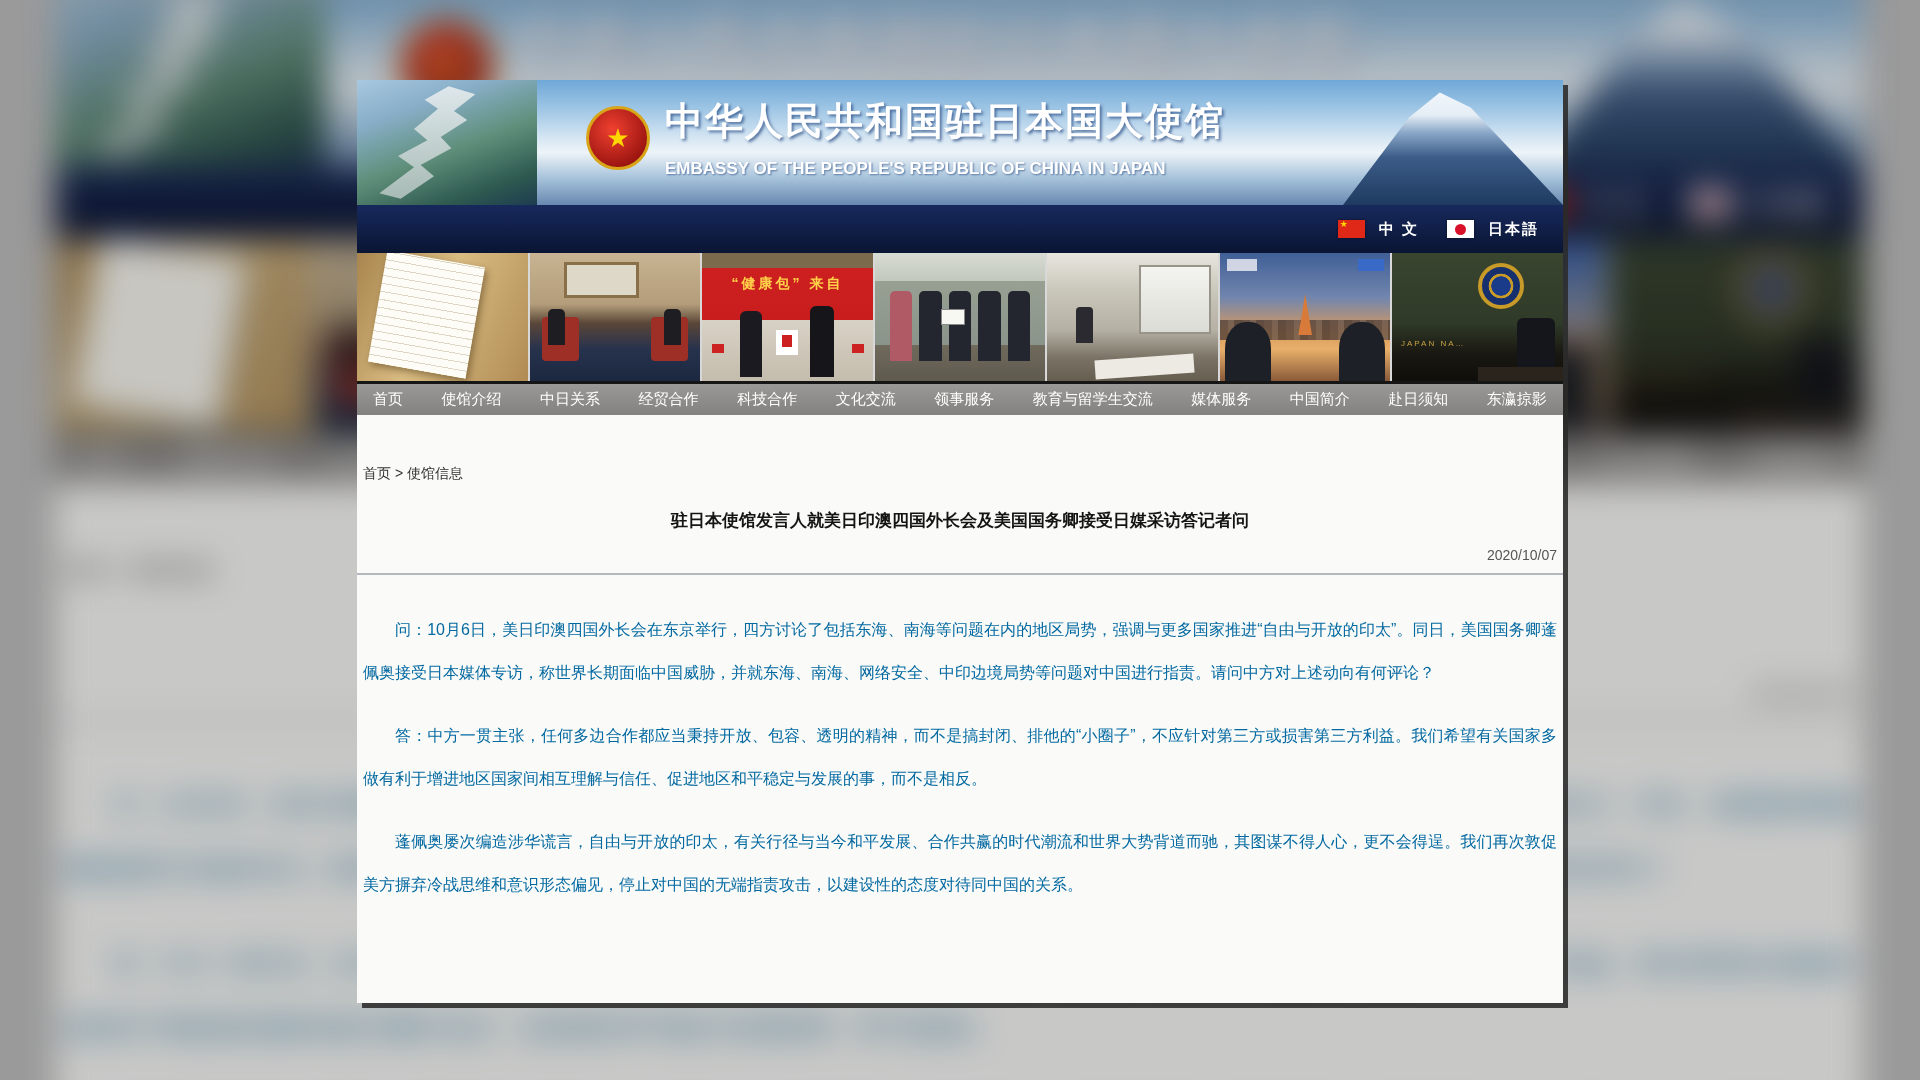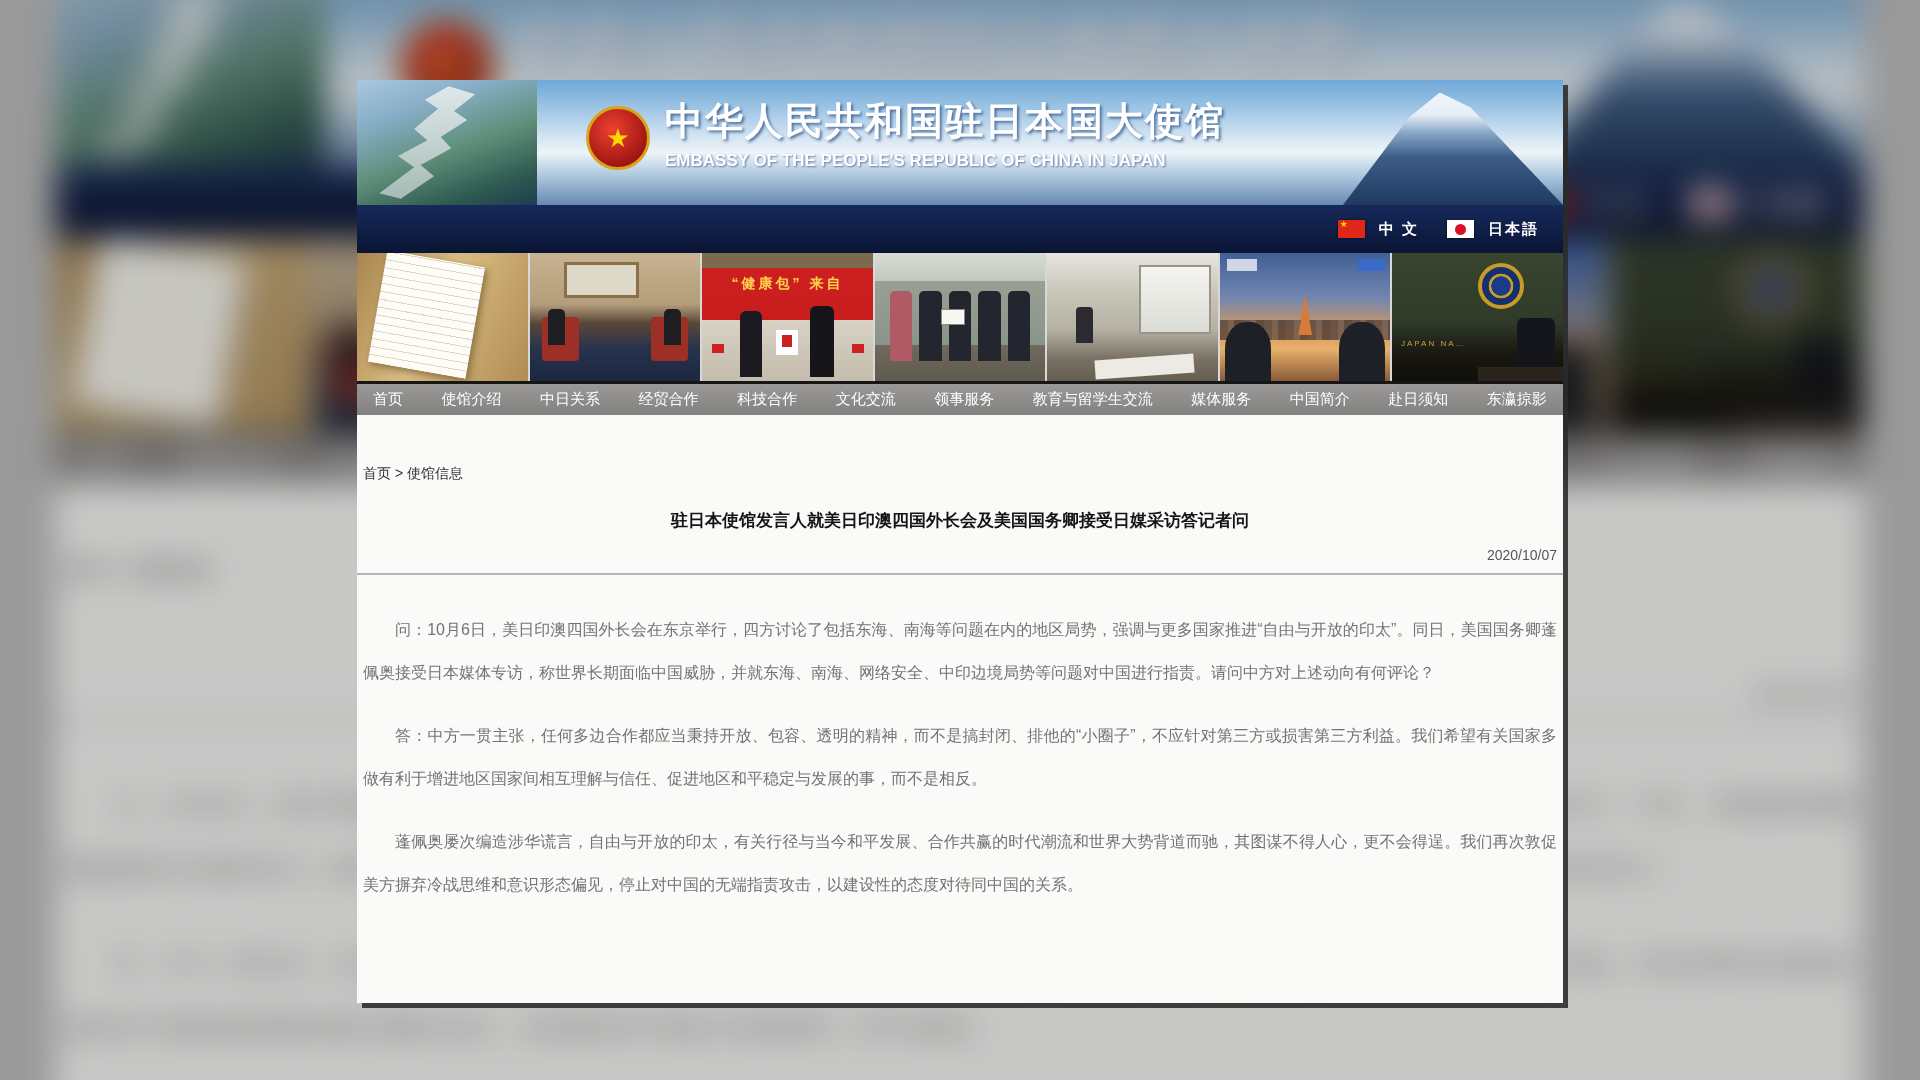--- a/index.html
+++ b/index.html
@@ -27,21 +27,21 @@
   .wall-ridge { position:absolute; left:8%; top:5%; width:74%; height:90%; opacity:.9;
     background:linear-gradient(#e8eef0,#b2c2be);
     clip-path:polygon(58% 0,78% 7%,62% 22%,72% 30%,52% 45%,60% 55%,37% 70%,47% 80%,22% 100%,6% 95%,32% 72%,20% 62%,42% 48%,32% 38%,50% 20%,40% 12%); }
   .emblem { position:absolute; left:229px; top:26px; width:64px; height:64px; border-radius:50%;
     background:radial-gradient(circle at 40% 35%,#f04030,#9a1410 75%);
     border:3px solid #d8a418; display:flex; align-items:center; justify-content:center; }
   .emblem .star { color:#ffd700; font-size:26px; line-height:1; }
   .banner-titles { position:absolute; left:308px; top:16px; width:680px; color:#fff; }
   .banner-title-zh { font-size:38px; font-weight:bold; letter-spacing:2px; white-space:nowrap;
     text-shadow:2px 2px 3px rgba(25,60,120,.65); }
-  .banner-title-en { font-size:17px; font-weight:bold; margin-top:4px; white-space:nowrap;
+  .banner-title-en { font-size:17px; font-weight:bold; margin-top:12px; white-space:nowrap;
     text-shadow:1px 1px 2px rgba(25,60,120,.6); }
   .fuji { position:absolute; right:0; top:0; width:220px; height:100%; }
   .fuji .mtn { position:absolute; inset:0;
     background:linear-gradient(180deg,#f6fafd 0%,#e6eef6 28%,#8aa8c8 42%,#3c5c88 62%,#1e3a5f 100%);
     clip-path:polygon(0 100%,30% 30%,44% 10%,58% 22%,100% 100%); }
 
   
   .lang-strip { height:48px; display:flex; align-items:center; justify-content:flex-end;
     gap:14px; padding-right:24px; background:linear-gradient(180deg,#17295c,#0a1534); }
   .flag { width:27px; height:18px; position:relative; flex:0 0 auto; box-shadow:0 0 2px rgba(0,0,0,.6); }
@@ -105,21 +105,21 @@
     align-items:center; justify-content:space-between; padding:0 16px; }
   .nav span { color:#fff; font-size:15px; white-space:nowrap; cursor:pointer; }
 
   
   .content { flex:1; padding:0 6px; overflow:hidden; }
   .breadcrumb { margin-top:50px; font-size:14px; color:#333; }
   .breadcrumb .crumb { cursor:pointer; }
   .article-title { margin-top:26px; text-align:center; font-size:17px; font-weight:bold; color:#141414; }
   .article-date { margin-top:15px; text-align:right; font-size:14px; color:#555; }
   .date-divider { margin:10px -6px 0; border-bottom:2px solid #b4b8be; }
-  .body-text p { margin-top:20px; text-indent:2em; font-size:16px; color:#737373;
+  .body-text p { margin-top:20px; text-indent:2em; font-size:16px; color:#0369a1;
     line-height:43px; text-align:justify; }
   .body-text p:first-child { margin-top:33px; }
 </style>
 </head>
 <body>
 
 <div class="stage">
 
   <div class="bg-layer">
       <div class="page bg-clone" aria-hidden="true">

